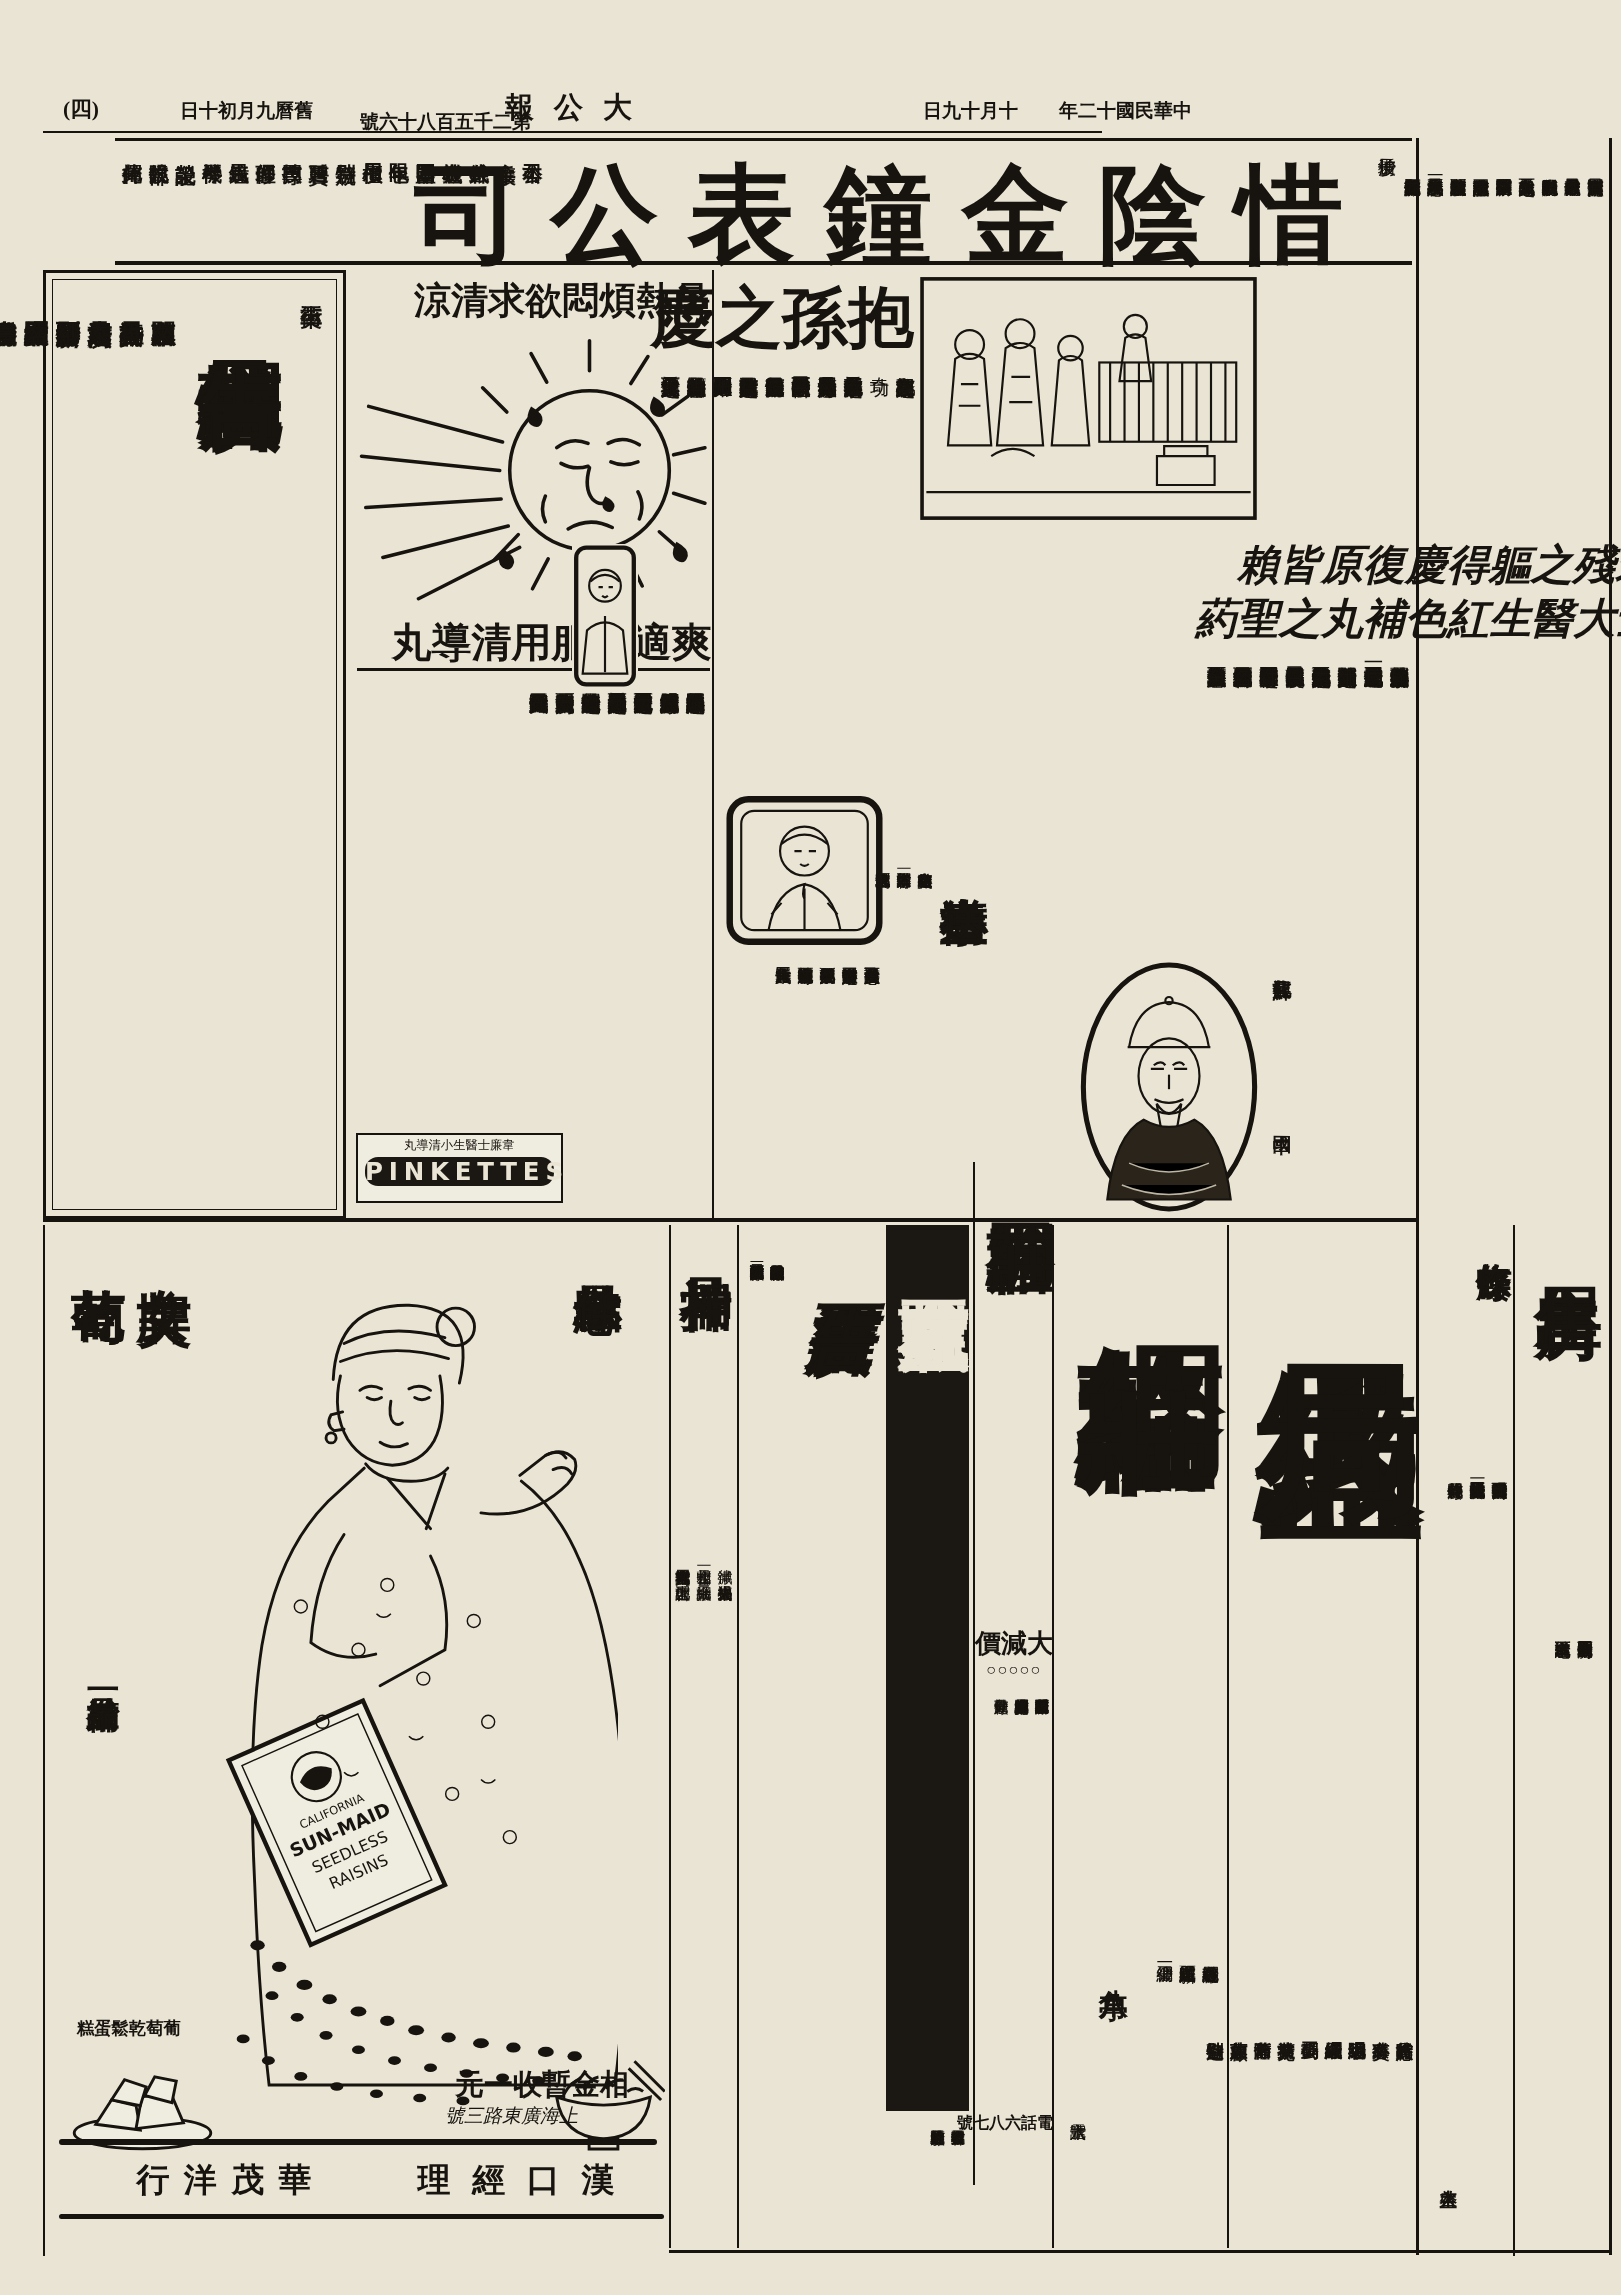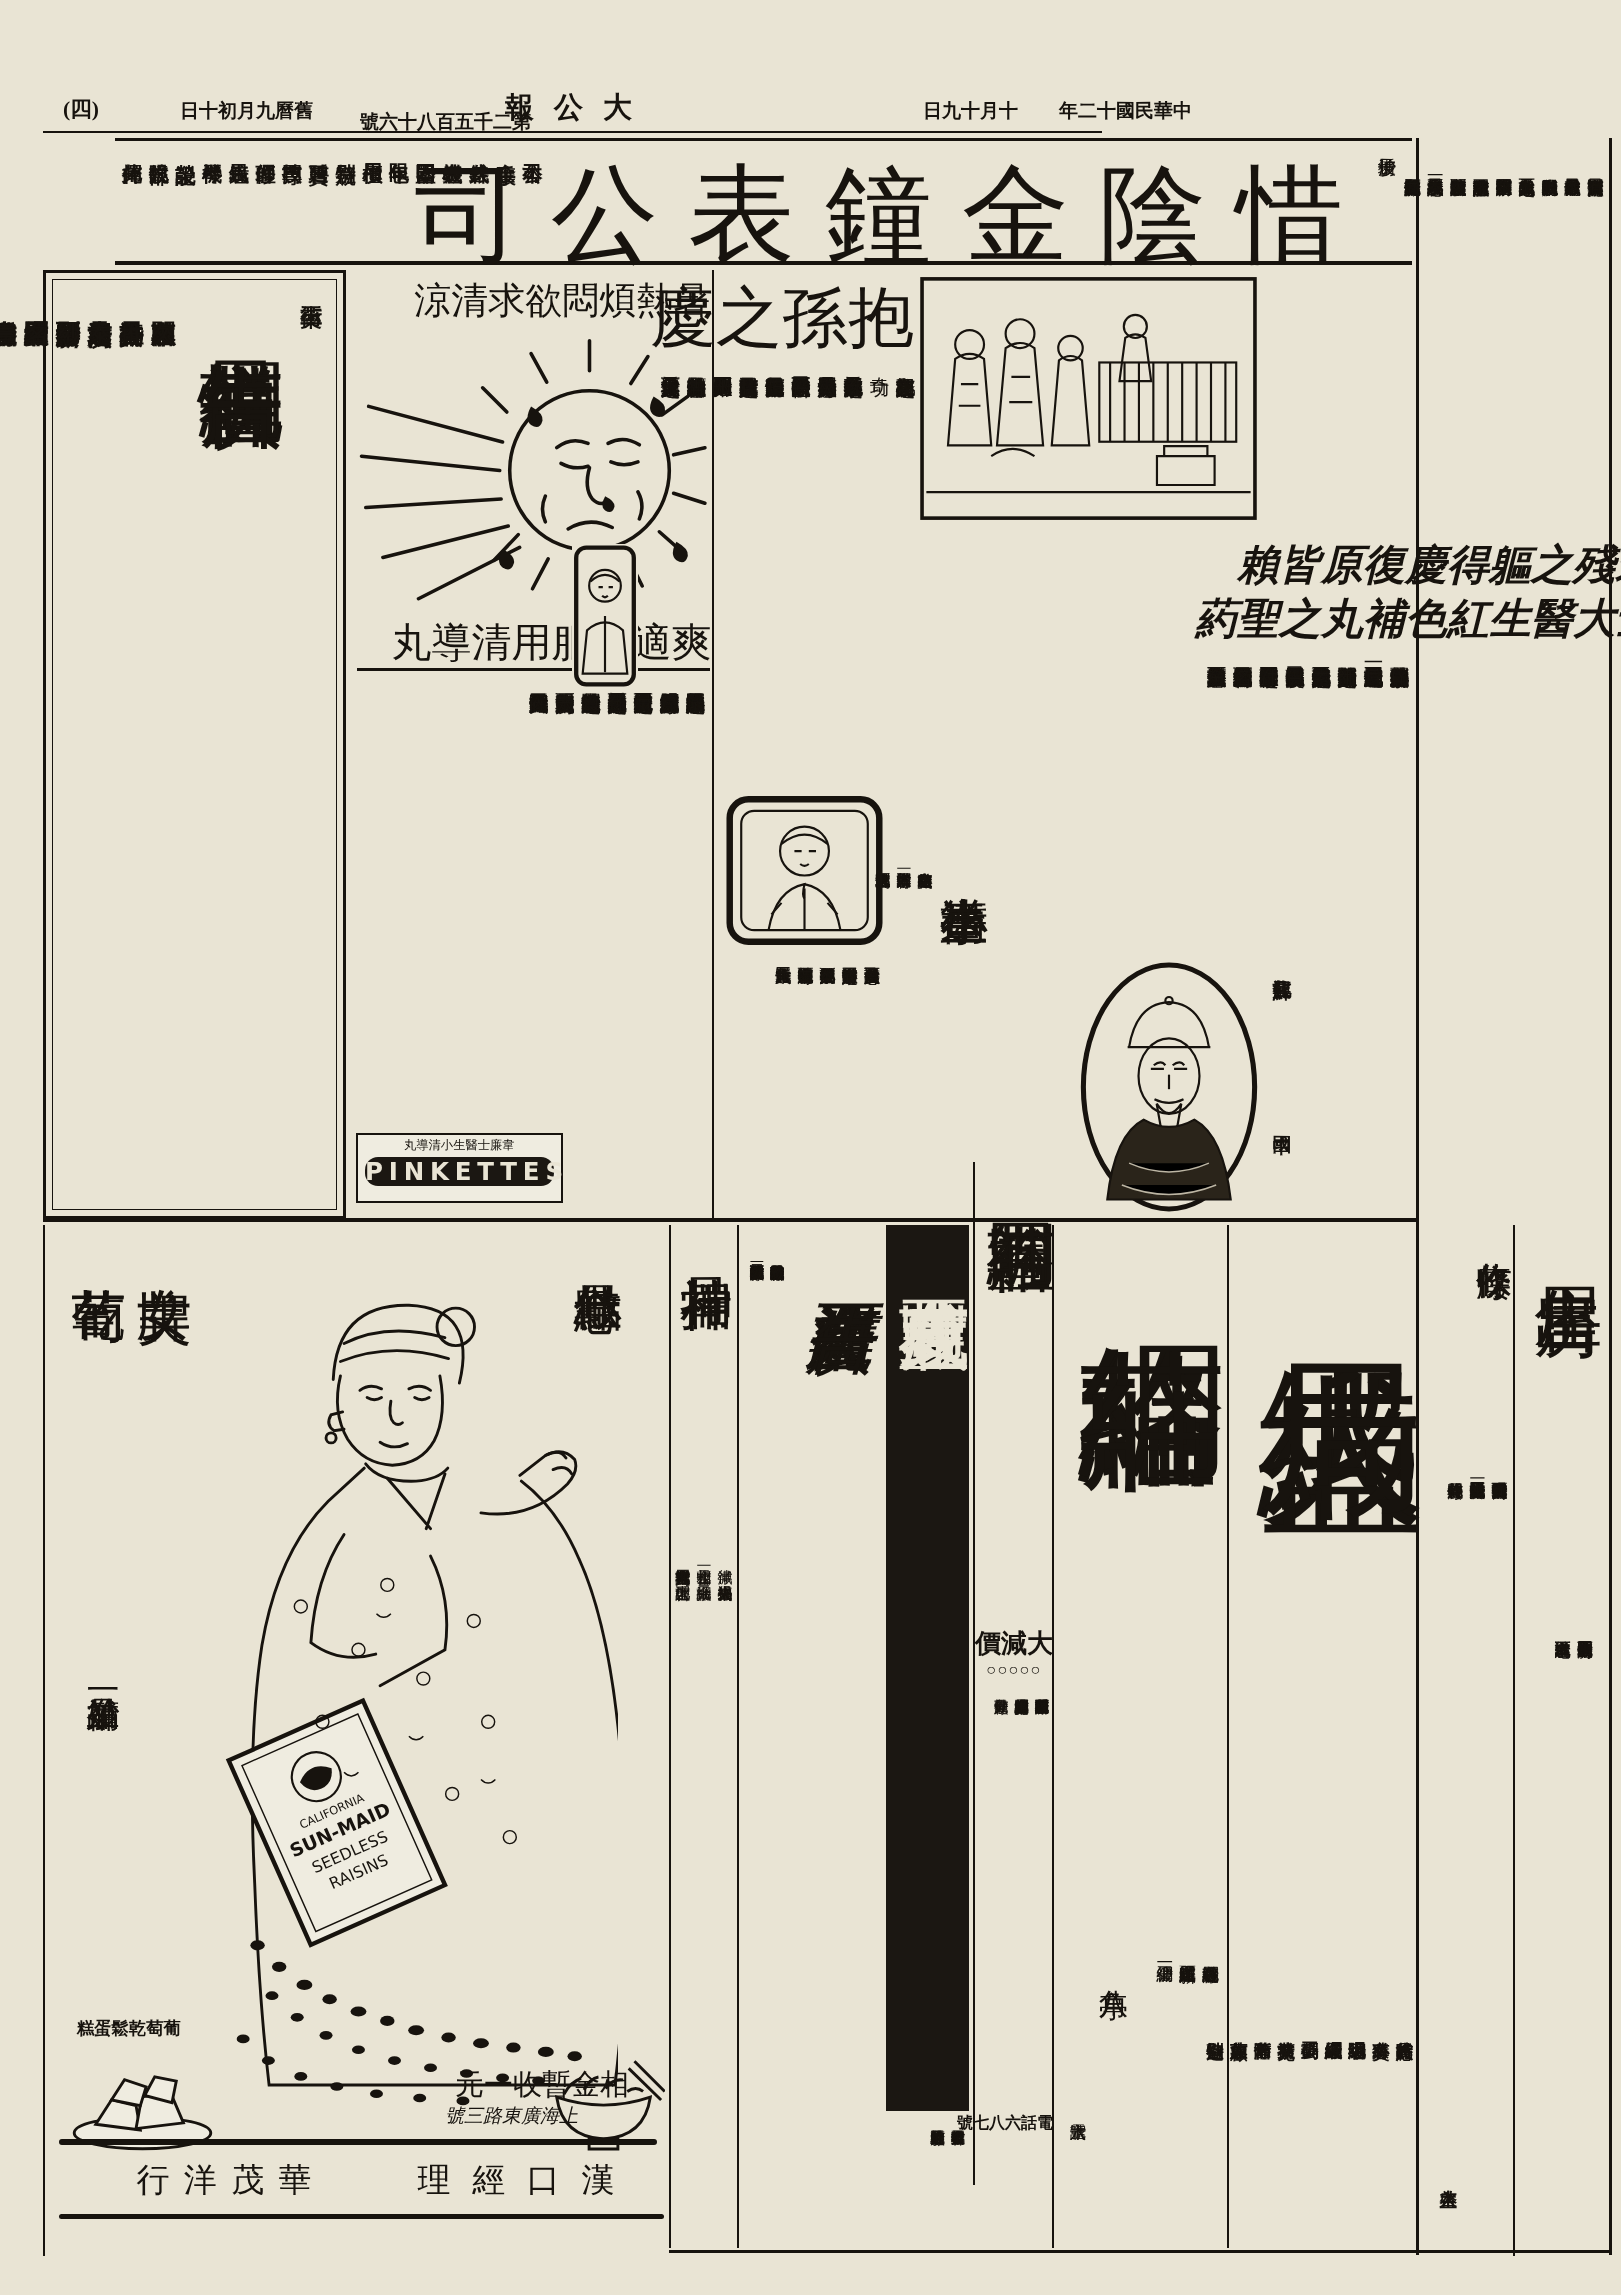--- a/index.html
+++ b/index.html
@@ -2,21 +2,21 @@
 <html style="font-size:11.5px"><head>
 <meta charset="utf-8">
 <style>
   html,body{margin:0;padding:0;}
   body{width:1622px;height:2295px;position:relative;background:#e9e4d4;
        font-family:"Liberation Serif","DejaVu Serif",serif;color:#17130e;overflow:hidden;}
   .abs{position:absolute;}
   .v{writing-mode:vertical-rl;text-orientation:upright;}
   .v .tcol{margin-left:4.3px;line-height:1.12;}
   .rtl{direction:rtl;unicode-bidi:bidi-override;white-space:nowrap;}
-  .cal{font-weight:400;}
+  .cal{font-weight:700;}
   .hline{background:#17130e;position:absolute;}
   .vline{background:#17130e;position:absolute;}
   .frame{border:3.6px solid #17130e;}
   .frame-inner{border:1.4px solid #17130e;position:absolute;inset:5.8px;}
   svg{display:block;}
   .blackstrip{background:#1b1712;color:#e9e4d4;}
   .smallcols{font-size:17.3px;}
   .tinycols{font-size:14.4px;}
 </style>
 </head>

